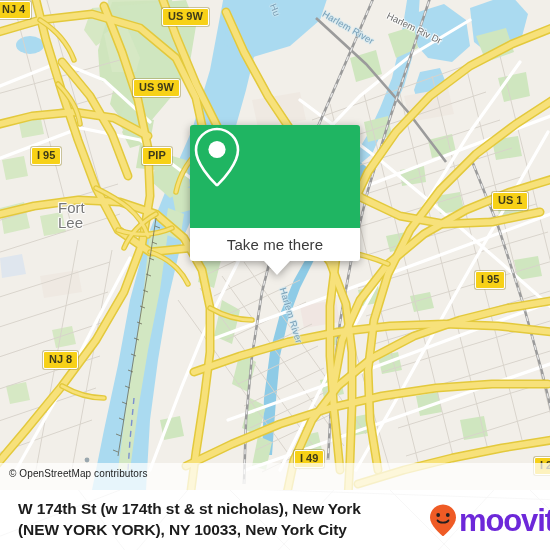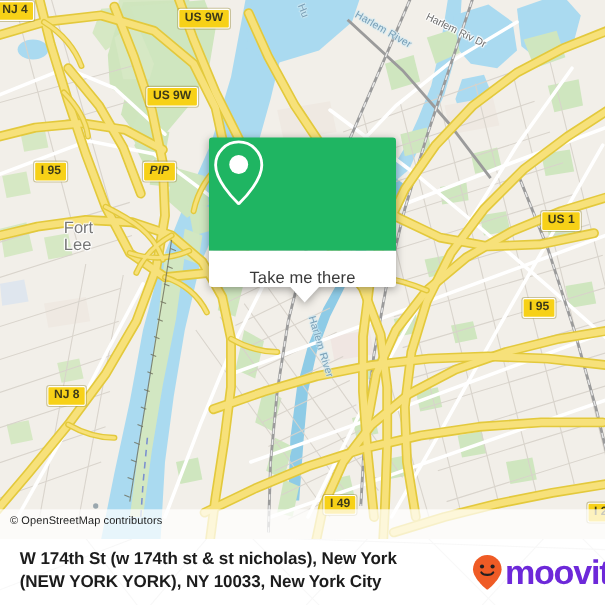--- a/index.html
+++ b/index.html
@@ -107,21 +107,21 @@
     border-radius: 3px 3px 0 0;
     display: flex;
     align-items: center;
     justify-content: center;
   }
   #popup-foot {
     height: 33px;
     background: #ffffff;
     border-radius: 0 0 3px 3px;
     display: flex;
-    align-items: flex-end;
+    align-items: center;
     justify-content: center;
   }
   #popup-foot span {
     font-size: 15px;
     color: #3a3a3a;
     letter-spacing: .1px;
   }
   #popup-tail {
     position: absolute;
     left: 74px;
@@ -456,21 +456,21 @@
 
     <div class="maplabel waterlabel" style="left:278px; top:2px; transform:rotate(68deg); transform-origin:left top;">Hu</div>
     <div class="maplabel waterlabel" style="left:326px; top:8px; transform:rotate(30deg); transform-origin:left top;">Harlem River</div>
     <div class="maplabel" style="left:390px; top:10px; font-size:9.5px; color:#6d6d6d; transform:rotate(26deg); transform-origin:left top;">Harlem Riv Dr</div>
     <div class="maplabel waterlabel" style="left:288px; top:286px; transform:rotate(73deg); transform-origin:left top;">Harlem River</div>
 
     <div class="shield" style="left:-4px;  top:1px;">NJ 4</div>
     <div class="shield" style="left:162px; top:8px;">US 9W</div>
     <div class="shield" style="left:133px; top:79px;">US 9W</div>
     <div class="shield" style="left:31px;  top:147px;">I 95</div>
-    <div class="shield" style="left:130px; top:147px;font-style:italic;">PIP</div>
+    <div class="shield" style="left:142px; top:147px;">PIP</div>
     <div class="shield" style="left:492px; top:180px;margin-top:12px;">US 1</div>
     <div class="shield" style="left:475px; top:271px;">I 95</div>
     <div class="shield" style="left:43px;  top:351px;">NJ 8</div>
     <div class="shield" style="left:294px; top:450px;">I 49</div>
     <div class="shield" style="left:534px; top:457px;">I 2</div>
 
     <div id="popup">
       <div id="popup-head">
         <svg width="54" height="64" viewBox="0 0 54 64">
           <path d="M27 4 C15.4 4 6 13.4 6 25 C6 38.5 21 54.5 26.2 59.6 C26.6 60.1 27.4 60.1 27.8 59.6 C33 54.5 48 38.5 48 25 C48 13.4 38.6 4 27 4 Z" fill="none" stroke="#ffffff" stroke-width="2.6"></path>

